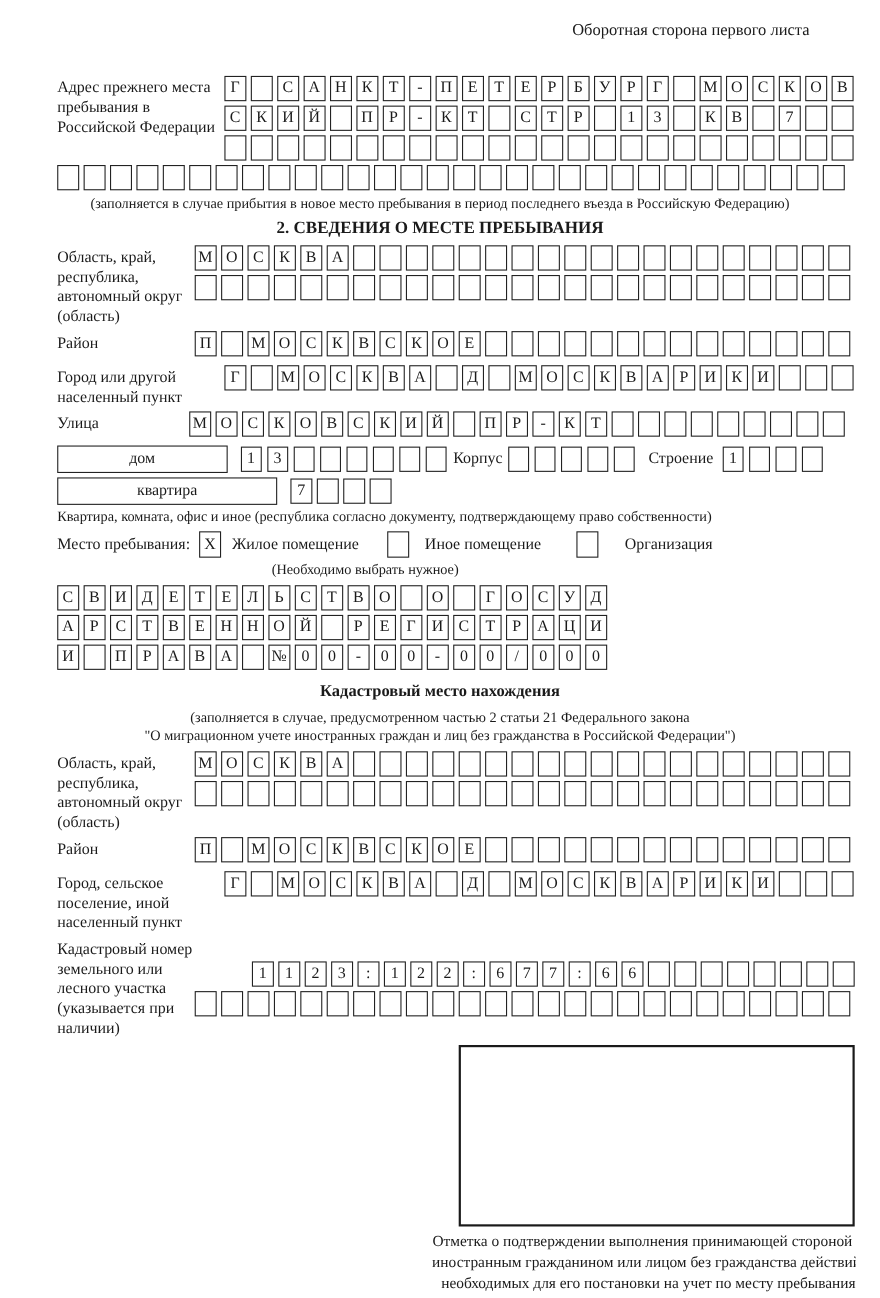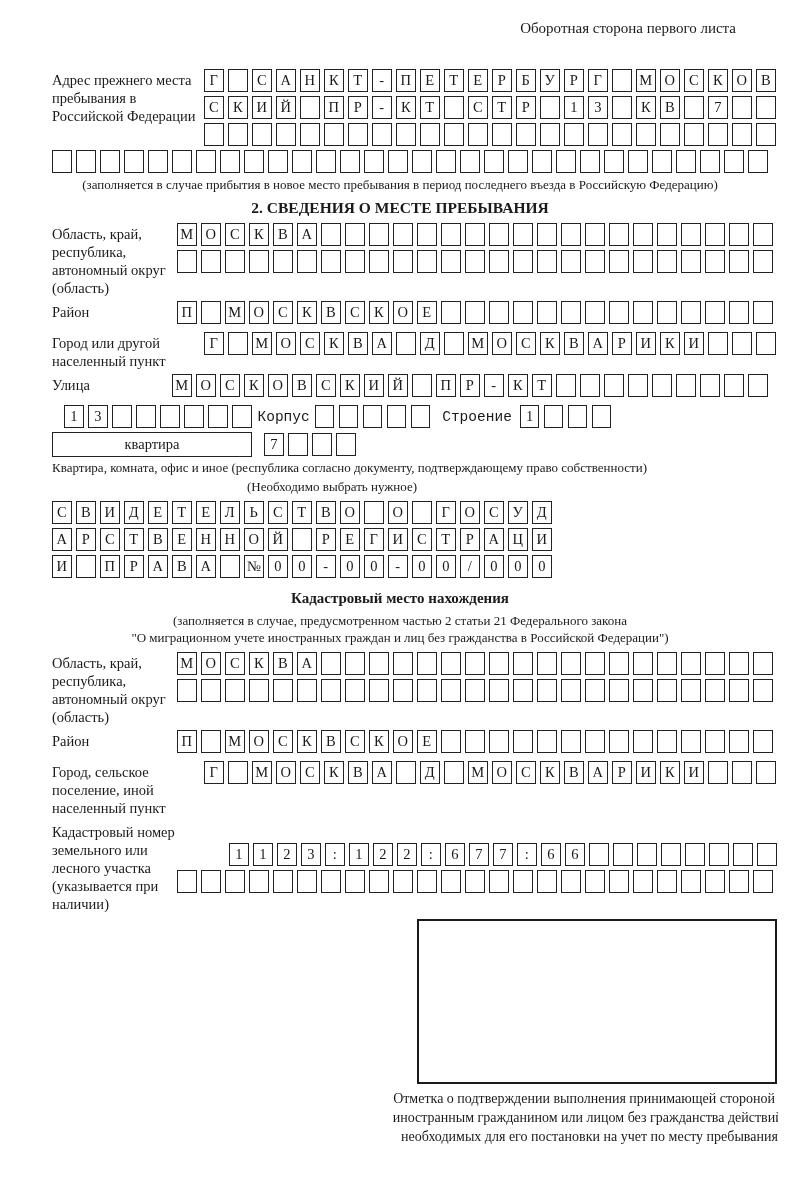--- a/index.html
+++ b/index.html
@@ -34,21 +34,21 @@
   .caption { font-size:13px; line-height:16px; margin-top:3px; }
   .caption.center { text-align:center; }
   .sec-title { text-align:center; font-weight:bold; font-size:15.5px; margin-top:6px; margin-bottom:0; }
   .sub-title { text-align:center; font-weight:bold; font-size:15px; margin-top:8px; }
   .widebox {
     border:1.6px solid #222; height:25px;
     display:flex; align-items:center; justify-content:center;
     font-size:14.5px; background:#fff;
   }
   .inline-row { display:flex; align-items:center; margin-top:4px; }
-  .inline-label { font-size:14.5px;font-family:Liberation Mono, monospace; }
+  .inline-label { font-size:14.5px; }
   .checkbox {
     width:20px; height:24px; border:1.6px solid #222;
     display:flex; align-items:center; justify-content:center;
     font-size:14.5px; flex-shrink:0; background:#fff;
   }
   .stamp-box {
     margin-left:365px; margin-top:6px;
     width:360px; height:165px;
     border:2px solid #1a1a1a;
     background:#fff;
@@ -334,20 +334,21 @@
         <span class="cb"></span>
         <span class="cb"></span>
         <span class="cb"></span>
         <span class="cb"></span>
         <span class="cb"></span>
         <span class="cb"></span>
       </div>
   </div>
 
   <div class="inline-row">
+    <div class="widebox" style="width:170px;">дом</div>
     <div class="spacer" style="width:12px;"></div>
     <div class="boxrow" style="margin-bottom:0;">
         <span class="cb">1</span>
         <span class="cb">3</span>
         <span class="cb"></span>
         <span class="cb"></span>
         <span class="cb"></span>
         <span class="cb"></span>
         <span class="cb"></span>
         <span class="cb"></span>
@@ -378,20 +379,35 @@
     <div class="spacer" style="width:12px;"></div>
     <div class="boxrow" style="margin-bottom:0;">
         <span class="cb">7</span>
         <span class="cb"></span>
         <span class="cb"></span>
         <span class="cb"></span>
       </div>
   </div>
   <div class="caption">Квартира, комната, офис и иное (республика согласно документу, подтверждающему право собственности)</div>
 
+  <div class="inline-row" style="margin-top:5px;">
+    <div class="inline-label">Место пребывания:</div>
+    <div class="spacer" style="width:8px;"></div>
+    <div class="checkbox">X</div>
+    <div class="spacer" style="width:10px;"></div>
+    <div class="inline-label">Жилое помещение</div>
+    <div class="spacer" style="width:26px;"></div>
+    <div class="checkbox"></div>
+    <div class="spacer" style="width:14px;"></div>
+    <div class="inline-label">Иное помещение</div>
+    <div class="spacer" style="width:32px;"></div>
+    <div class="checkbox"></div>
+    <div class="spacer" style="width:24px;"></div>
+    <div class="inline-label">Организация</div>
+  </div>
   <div class="caption" style="text-align:center; width:560px;">(Необходимо выбрать нужное)</div>
 
   <div class="group" style="margin-top:6px;">
     <div class="rows">
       <div class="boxrow">
           <span class="cb">С</span>
           <span class="cb">В</span>
           <span class="cb">И</span>
           <span class="cb">Д</span>
           <span class="cb">Е</span>

